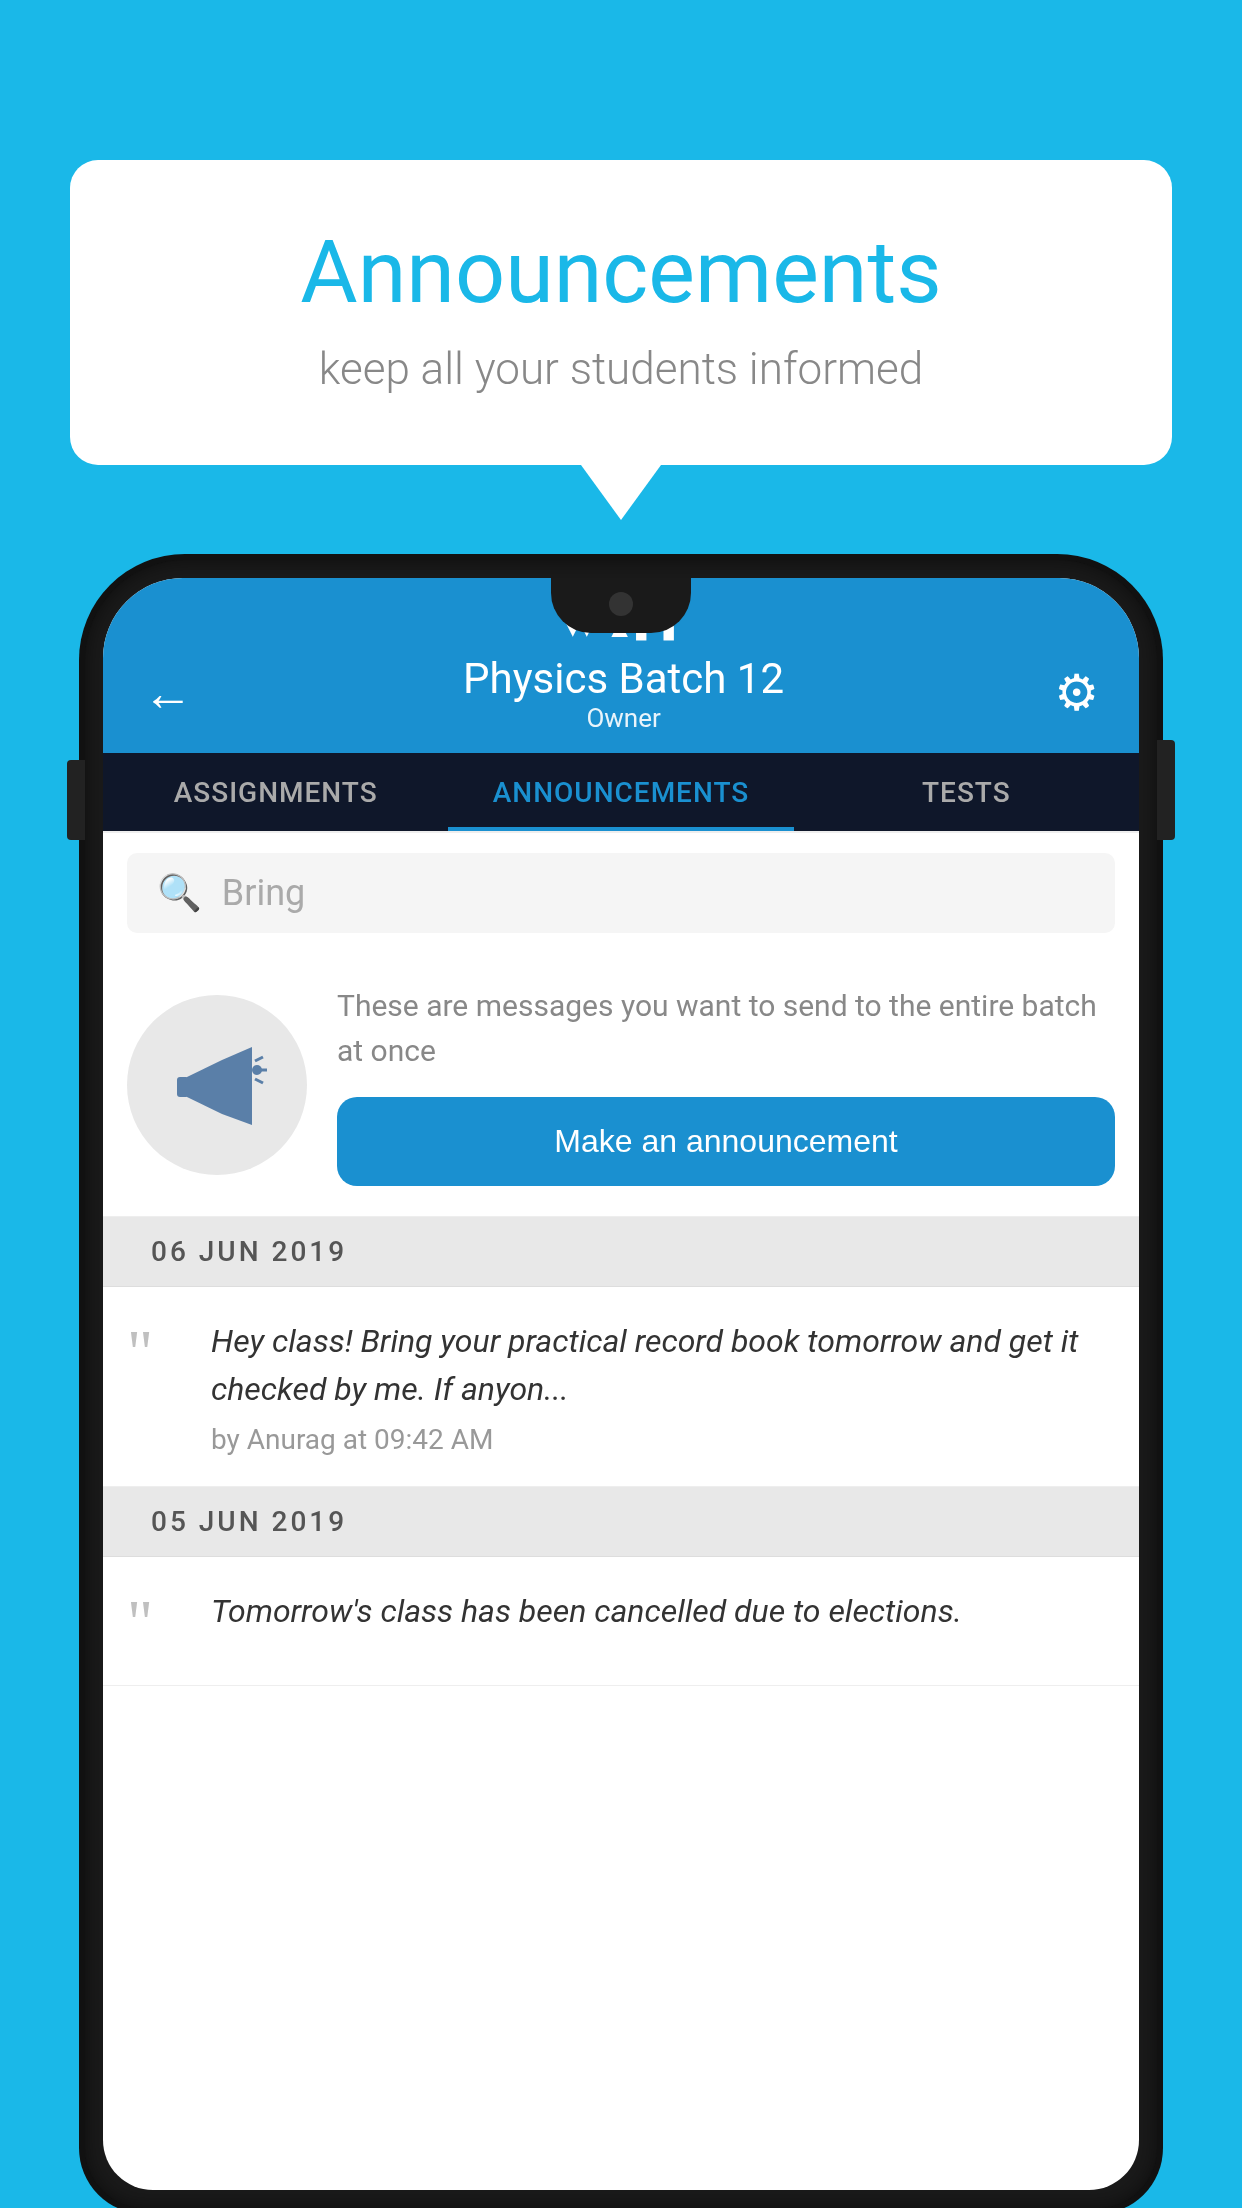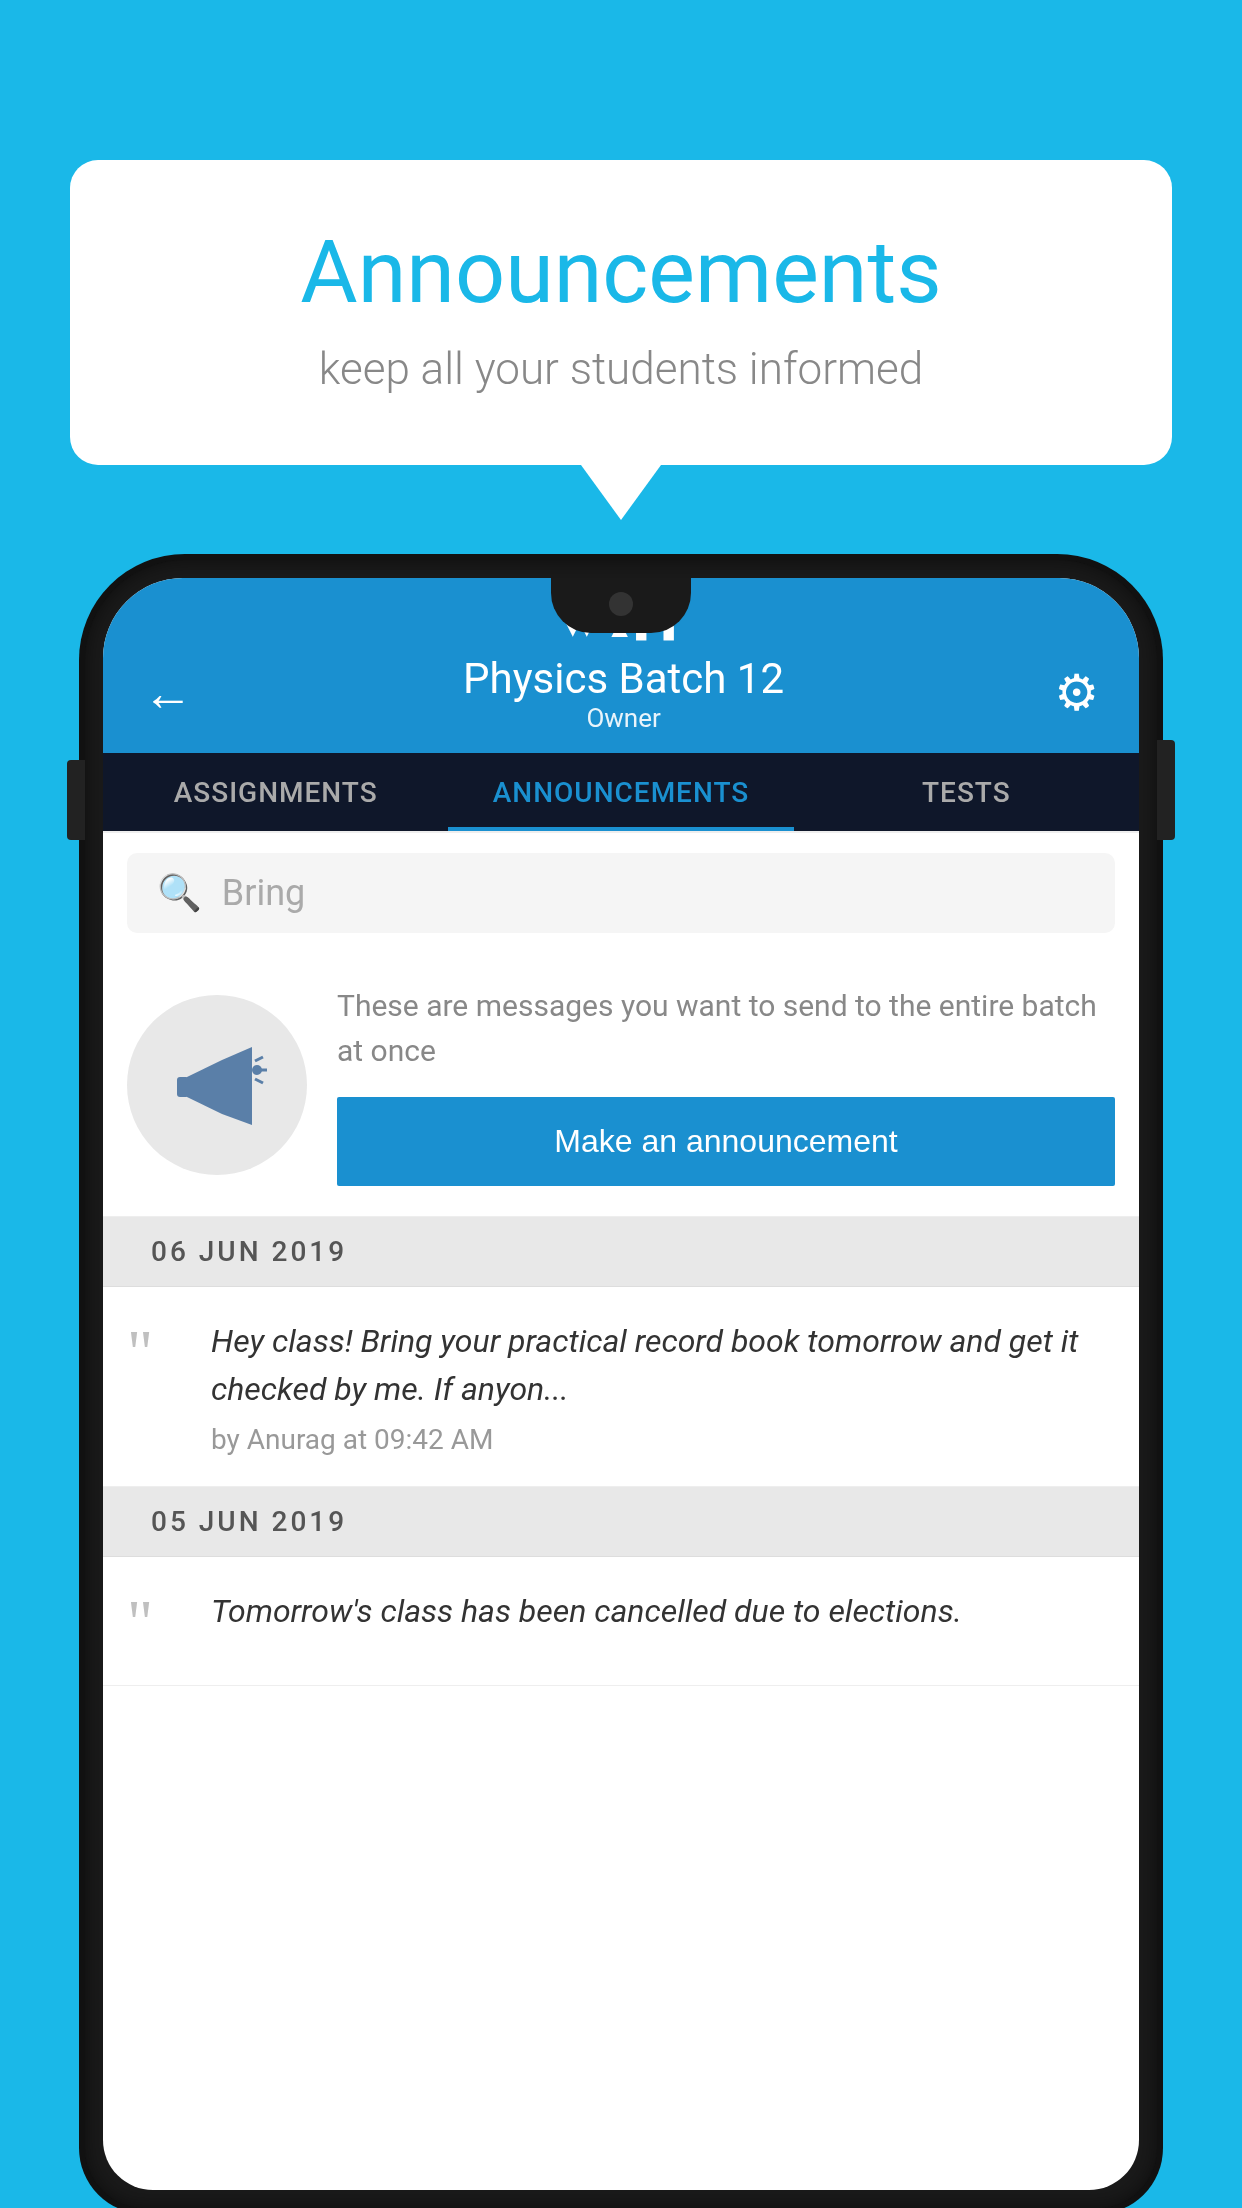--- a/index.html
+++ b/index.html
@@ -241,21 +241,21 @@
       font-size: 30px;
       color: #888;
       line-height: 1.5;
       margin-bottom: 24px;
     }
 
     .make-announcement-btn {
       background: #1a90d0;
       color: white;
       border: none;
-      border-radius: 2px;
+      border-radius: 20px;
       padding: 26px 36px;
       font-size: 32px;
       font-weight: 500;
       cursor: pointer;
       width: 100%;
     }
 
     
     .date-separator {
       background: #e8e8e8;

